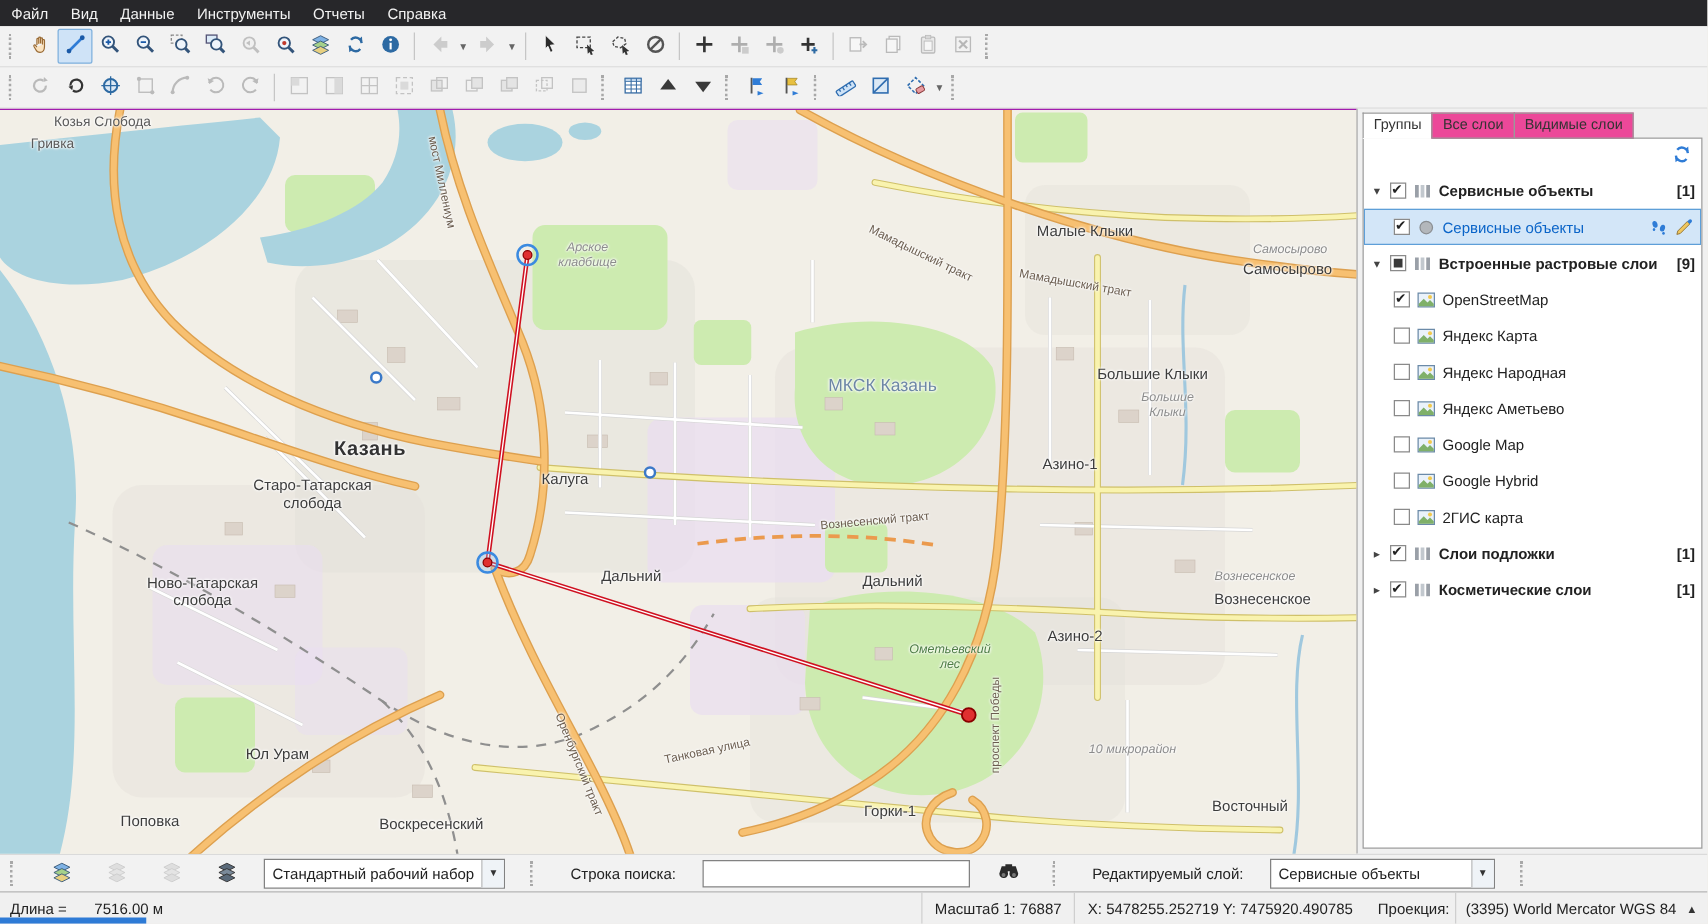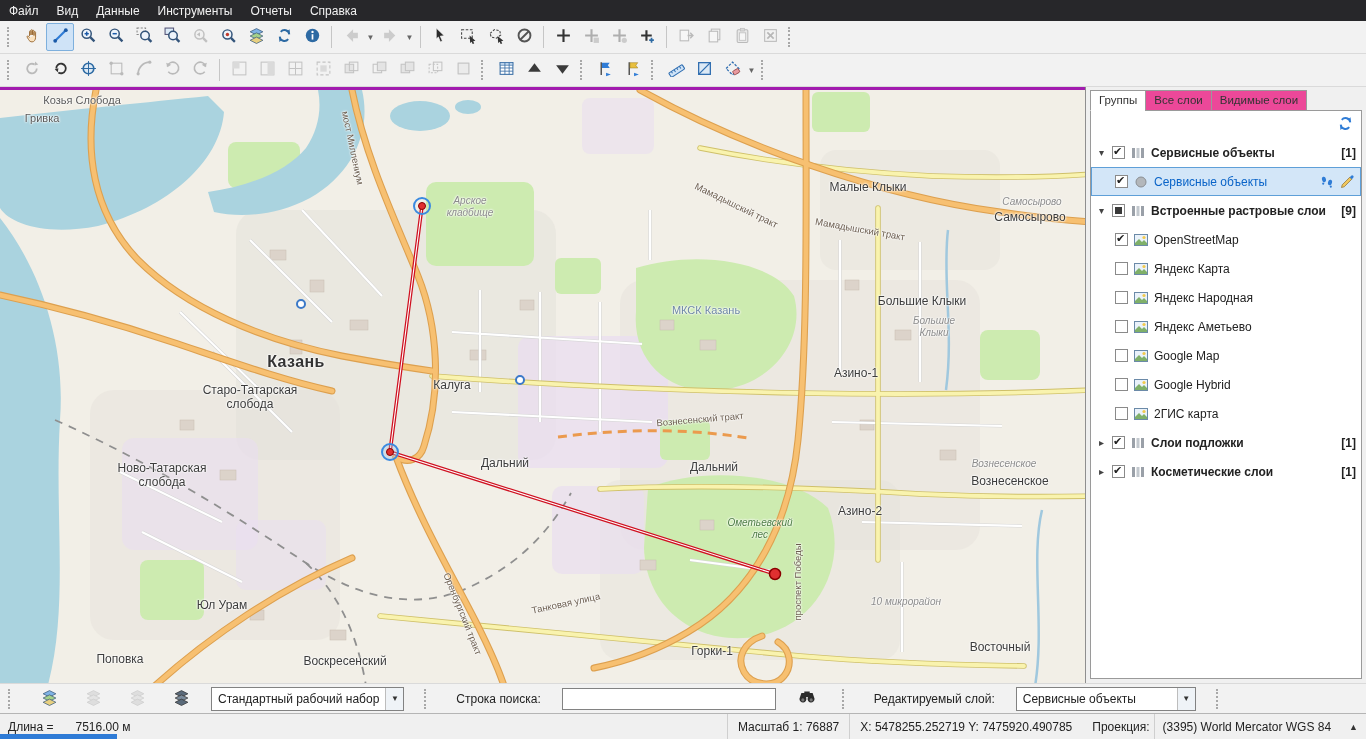--- a/index.html
+++ b/index.html
@@ -15,29 +15,29 @@
   .tbtn{width:26px;height:26px;display:flex;align-items:center;justify-content:center;border:1px solid transparent;border-radius:2px;flex:0 0 auto}
   .tbtn svg{width:17px;height:17px}
   .tbtn.active{background:#cfe3f7;border-color:#7eb0dd}
   .tbtn.disabled{opacity:.35;filter:grayscale(1)}
   .tsep{width:1px;height:22px;background:#c6c6c6;margin:0 5px;flex:0 0 auto}
   .grip{width:5px;height:20px;margin:0 4px;border-left:2px dotted #a8a8a8;flex:0 0 auto}
   .ddarr{width:11px;height:24px;display:flex;align-items:center;justify-content:center;color:#666;font-size:8px;flex:0 0 auto}
 
   
   .main{flex:1 1 auto;display:flex;min-height:0}
-  .map-area{position:relative;flex:1 1 auto;min-width:0;background:#f2efe7;border-top:3px solid #a21caf;overflow:hidden}
+  .map-area{position:relative;flex:1 1 auto;min-width:0;background:#f2efe7;border-top:1px solid #a21caf;overflow:hidden}
   .map-area svg.basemap{position:absolute;left:0;top:0}
   .mlbl{position:absolute;transform:translate(-50%,-50%);white-space:pre-line;text-align:center;line-height:1.15;
         text-shadow:0 0 2px #fff,0 0 2px #fff,0 0 3px #fff;pointer-events:none}
   .lbl-sub{font-size:11px;color:#5a5a5a}
   .lbl-city{font-size:16px;color:#333;font-weight:600;letter-spacing:.4px}
   .lbl-dist{font-size:12px;color:#3c3c3c}
   .lbl-gray{font-size:10px;color:#8c8c8c;font-style:italic}
-  .lbl-blue{font-size:11px;color:#6d87a5}
+  .lbl-blue{font-size:14px;color:#6d87a5}
   .lbl-green{font-size:10px;color:#4e7d45;font-style:italic}
   .lbl-street{font-size:9.5px;color:#6b5d4f}
 
   
   .layers-panel{width:272px;flex:0 0 auto;background:#f0f0f0;border-left:1px solid #8f8f8f;display:flex;flex-direction:column;padding:3px 4px 4px 4px}
   .tabs{display:flex;height:21px;flex:0 0 auto;position:relative;z-index:2}
   .tab{font-size:11.5px;padding:3px 8px 2px 8px;border:1px solid #9a9a9a;background:#ec4899;margin-right:-1px;color:#333}
   .tab.active{background:#fff;border-bottom-color:#fff}
   .panel-body{flex:1 1 auto;background:#fff;border:1px solid #9a9a9a;margin-top:-1px;overflow:hidden;display:flex;flex-direction:column}
   .refresh-row{height:27px;display:flex;justify-content:flex-end;align-items:center;padding:0 6px;flex:0 0 auto}
@@ -65,21 +65,21 @@
   .blabel{padding:0 5px;white-space:nowrap}
   .search-input{width:204px;height:20px;border:1px solid #828282;font-size:12px;padding:0 4px;font-family:"Liberation Sans",sans-serif}
   .sq-btn{width:28px;height:24px;display:flex;align-items:center;justify-content:center;border:1px solid transparent}
   .sq-btn svg{width:18px;height:18px}
 
   
   .statusbar{height:25px;background:#f0f0f0;border-top:1px solid #b5b5b5;display:flex;align-items:center;font-size:12px;position:relative;flex:0 0 auto}
   .status-left{display:flex;align-items:center;gap:22px;padding:0 8px}
   .status-sec{padding:0 10px;height:100%;display:flex;align-items:center;border-left:1px solid #cfcfcf;white-space:nowrap}
   .spacer{flex:1 1 auto}
-  .proj-combo{display:flex;align-items:center;gap:18px;padding:0 8px;height:100%;border-left:1px solid #cfcfcf}
+  .proj-combo{display:flex;align-items:center;gap:8px;padding:0 8px;height:100%;border-left:1px solid #cfcfcf}
   .proj-combo .up{font-size:9px;color:#333}
   .progress{position:absolute;left:0;bottom:0;width:117px;height:5px;background:#2e7bd6}
 </style>
 </head>
 <body>
 
 <div class="window">
 
   <div class="menubar">
     <span class="mi">Файл</span>

